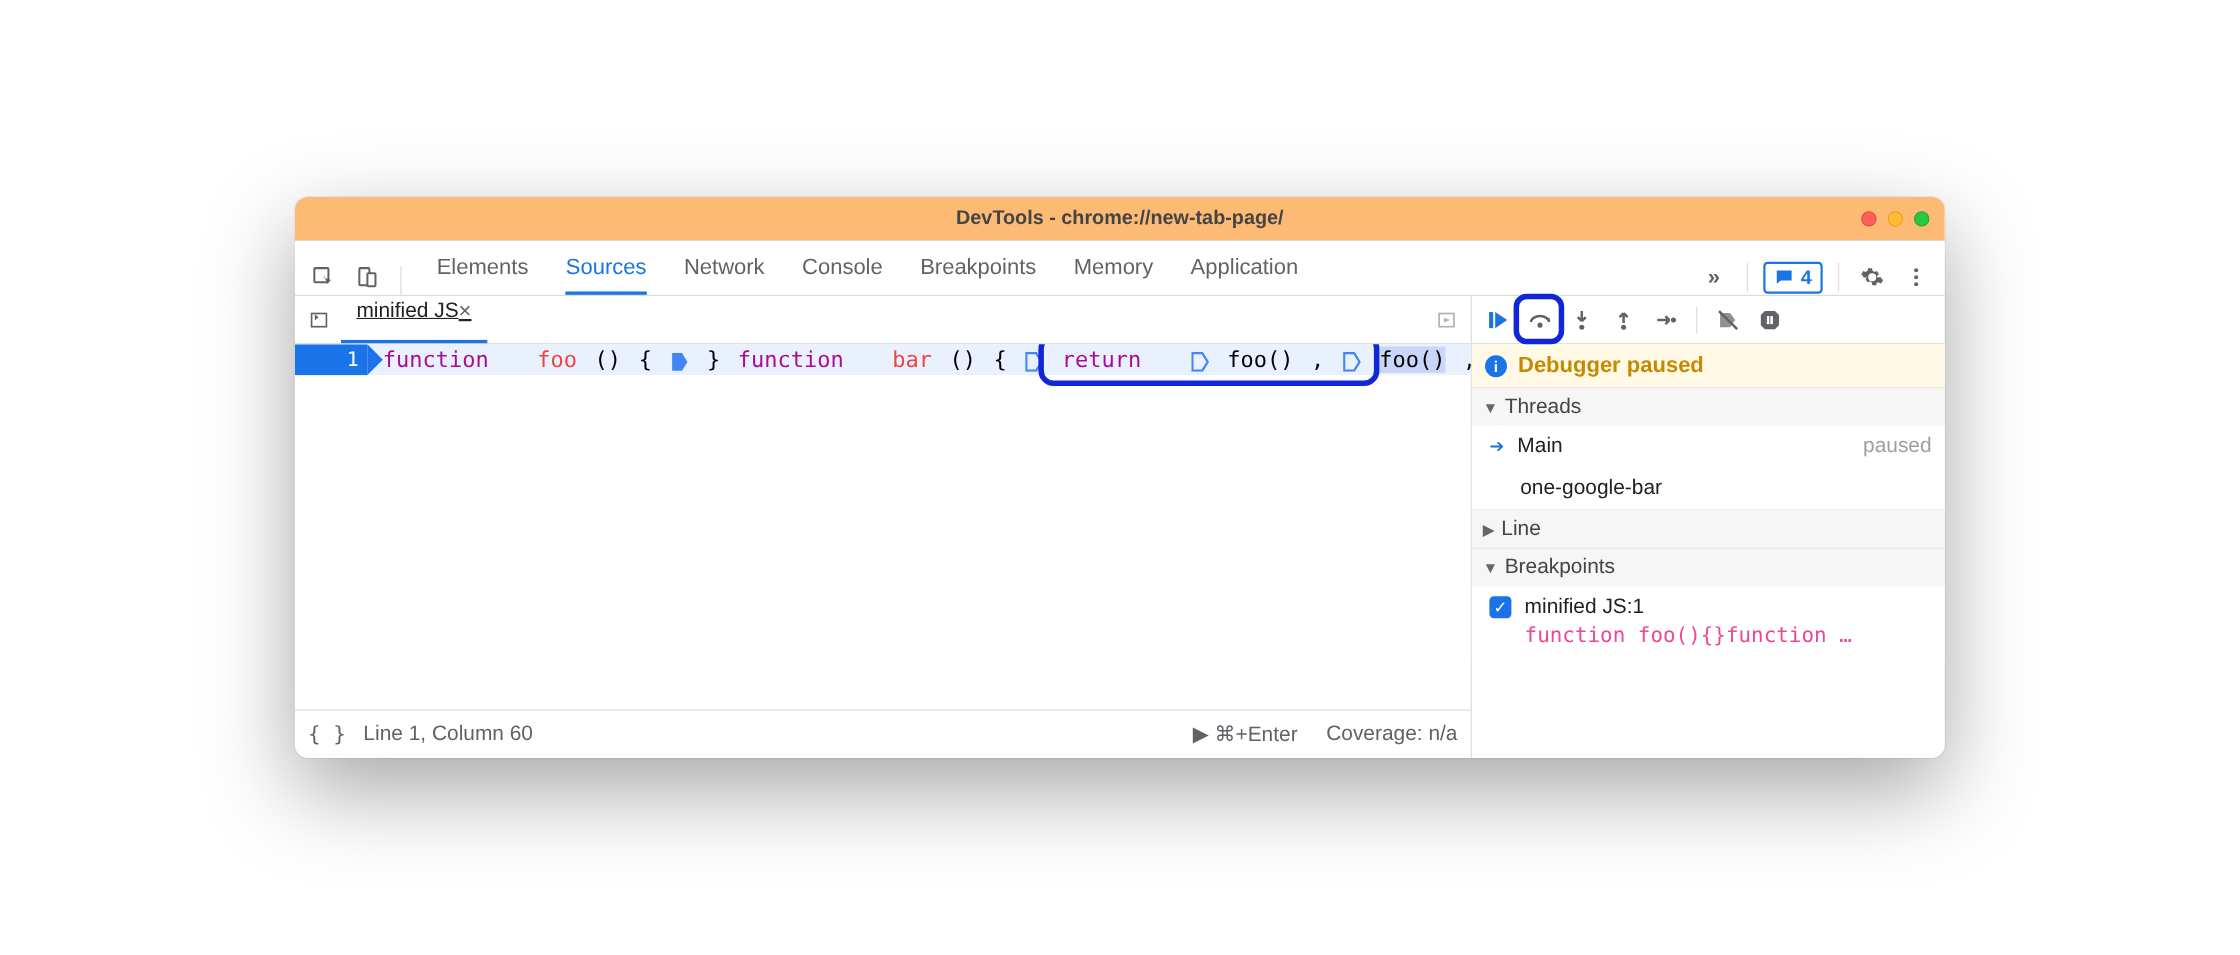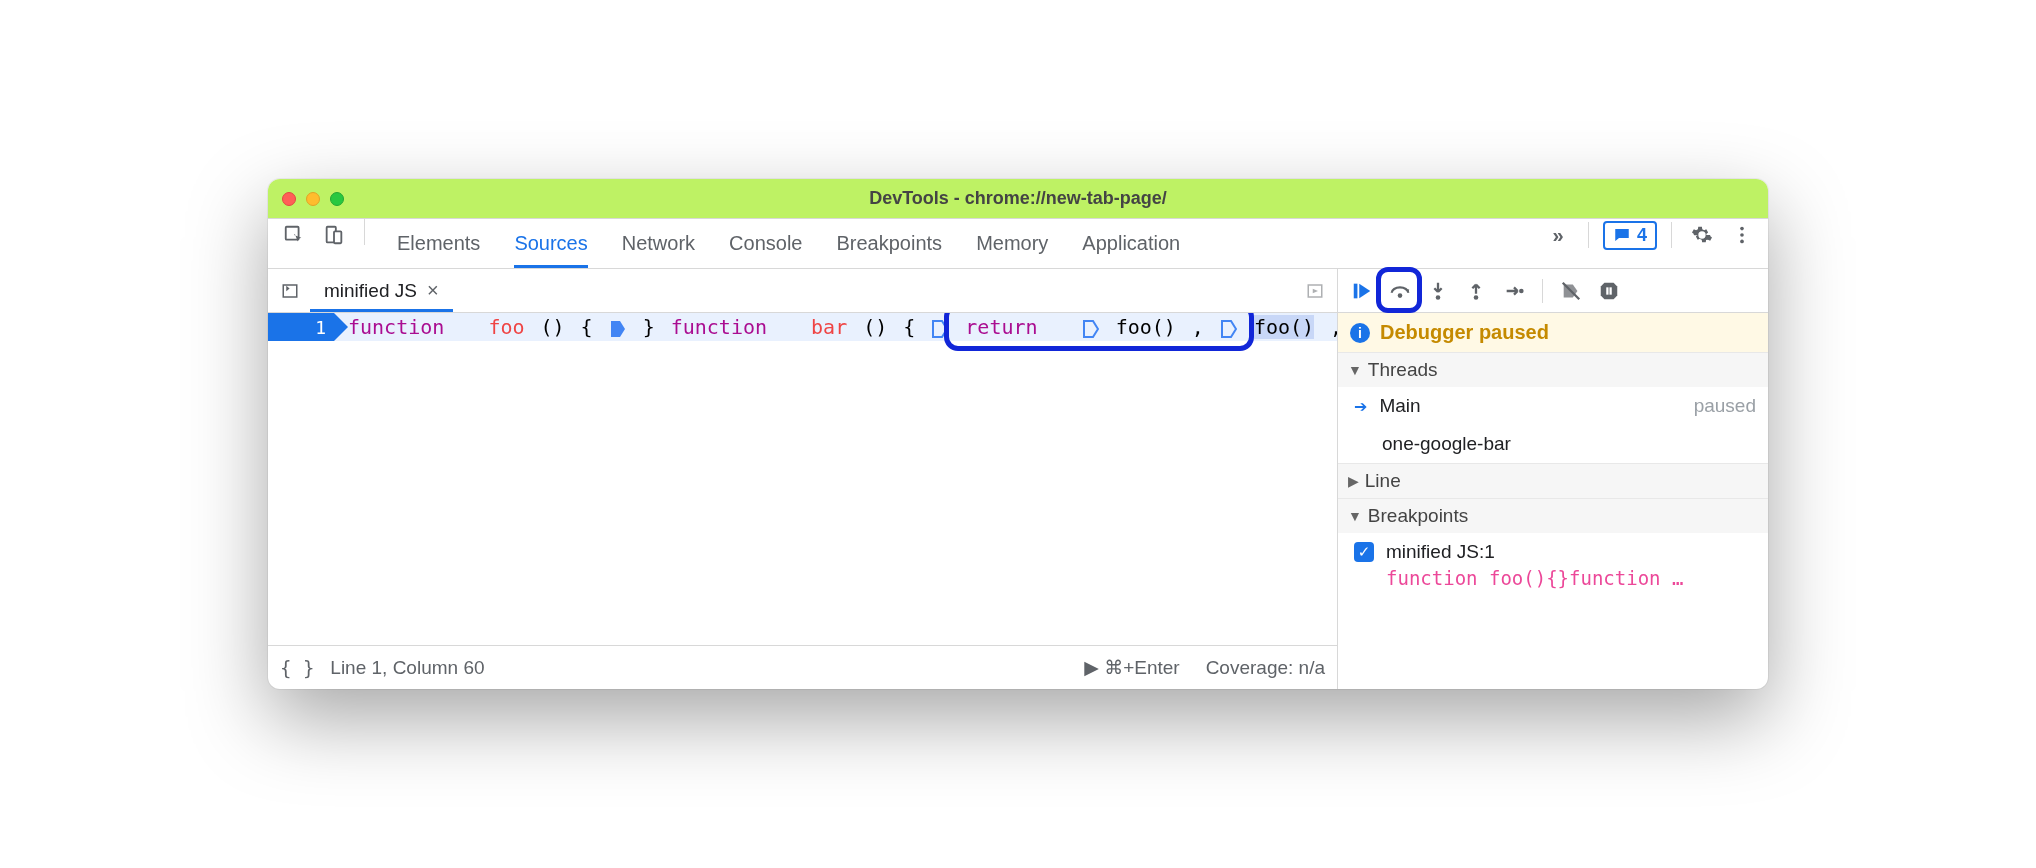--- a/index.html
+++ b/index.html
@@ -22,34 +22,35 @@
     flex-direction: column;
   }
   
   .titlebar {
     height: 40px;
     display: flex;
     align-items: center;
     padding: 0 14px;
     border-bottom: 1px solid #d8d8d8;
     position: relative;
-    background: #bef264;
+    background: #fdba74;
+    justify-content: flex-end;
   }
   .traffic { display: flex; gap: 10px; }
   .tl { width: 14px; height: 14px; border-radius: 50%; }
   .tl.red { background: #ff5f57; border: 1px solid #e14942; }
   .tl.yel { background: #febc2e; border: 1px solid #e1a325; }
   .tl.grn { background: #28c840; border: 1px solid #24a733; }
   .titlebar-title {
     position: absolute; left: 0; right: 0; text-align: center;
     font-size: 18px; font-weight: 600; color: #444; pointer-events: none;
   }
   
   .toprow {
-    display: flex; align-items: flex-start; height: 50px;
+    display: flex; align-items: flex-end; height: 50px;
     border-bottom: 1px solid #d8d8d8; padding: 0 10px; gap: 8px;
   }
   .iconbtn {
     width: 32px; height: 32px; display: flex; align-items: center; justify-content: center;
     color: #5f6368; border-radius: 4px; cursor: pointer;
   }
   .iconbtn svg { width: 22px; height: 22px; }
   .vsep { width: 1px; height: 26px; background: #d8d8d8; margin: 0 6px; }
   .tabs { display: flex; gap: 34px; margin-left: 18px; flex: 1; align-items: center; height: 100%;}
   .tab {
@@ -67,23 +68,23 @@
   .left {
     flex: 1; display: flex; flex-direction: column; border-right: 1px solid #d8d8d8; min-width: 0;
   }
   .filetabs {
     display: flex; align-items: center; height: 44px; border-bottom: 1px solid #d8d8d8;
     padding: 0 8px; gap: 6px;
   }
   .smalliconbtn { width: 28px; height: 28px; display:flex;align-items:center;justify-content:center;color:#5f6368;cursor:pointer;}
   .smalliconbtn svg { width:18px;height:18px;}
   .filetab {
-    display: flex; align-items: center; gap: 10px; height: 100%;
+    display: flex; height: 100%;
     padding: 0 14px; font-size: 19px; color: #202124;
-    border-bottom: 3px solid #1a73e8; padding-top:3px; cursor: pointer;
+    border-bottom: 3px solid #1a73e8; padding-top:3px; cursor: pointer; text-decoration: underline;
   }
   .filetab .close { color:#5f6368; font-size: 20px; cursor: pointer;}
   .filetabs .spacer { flex: 1; }
   
   .editor { flex:1; position: relative; font-family: Menlo, Consolas, monospace; font-size: 20px; overflow:hidden;}
   .gutter {
     position:absolute; left:0; top:0; bottom:0; width:66px;
   }
   .linenum {
     position:absolute; left:0; top:0; right:0; height:28px;

